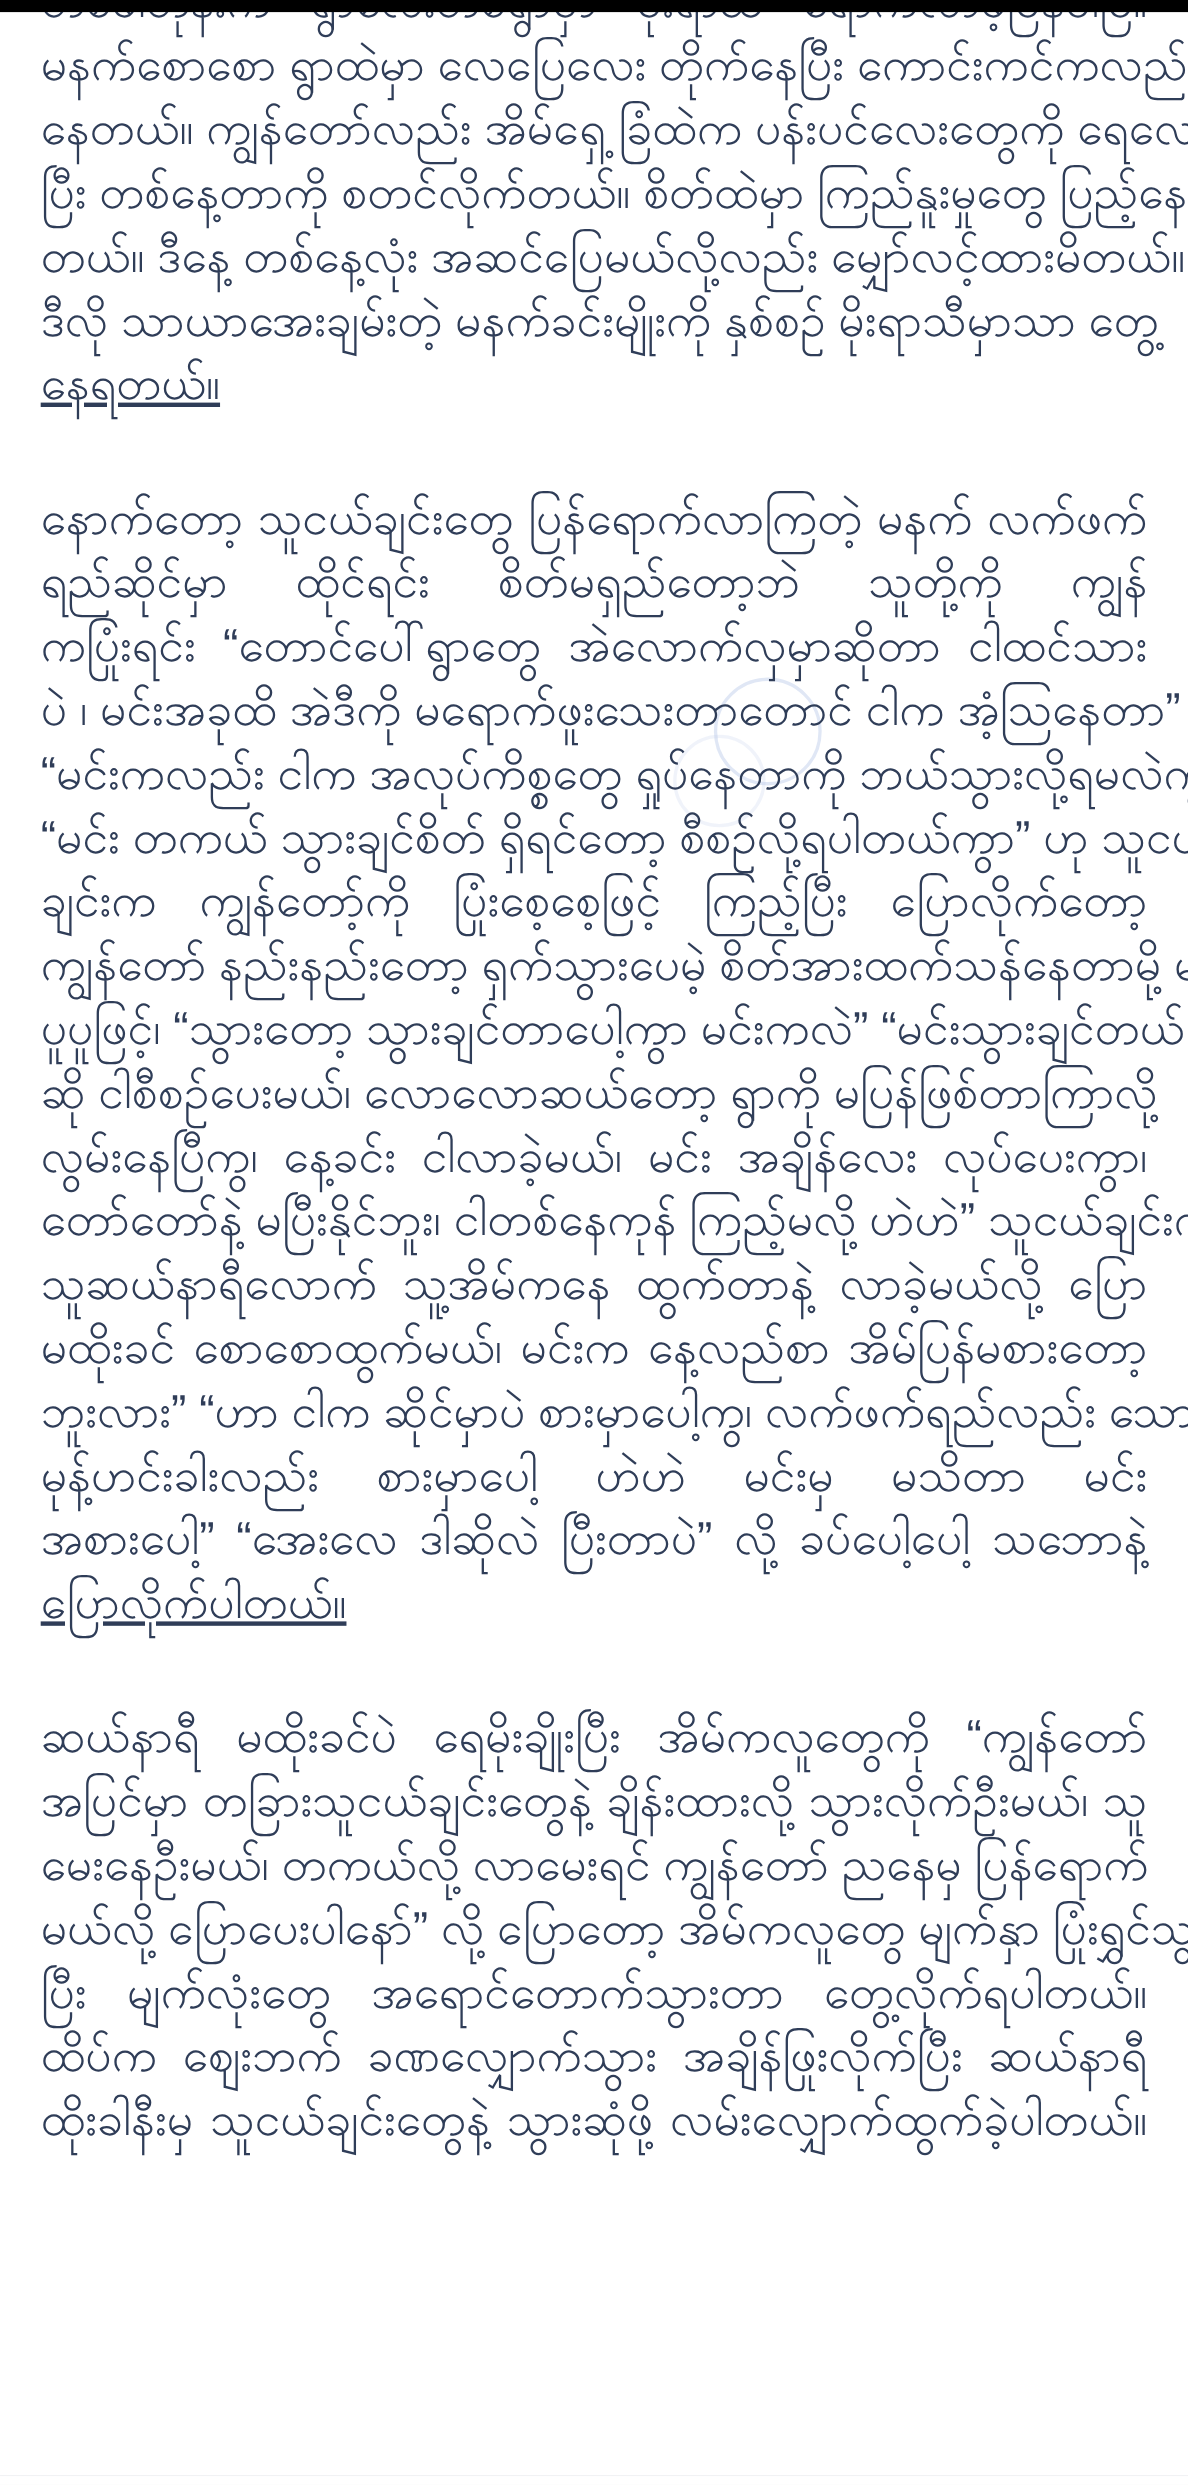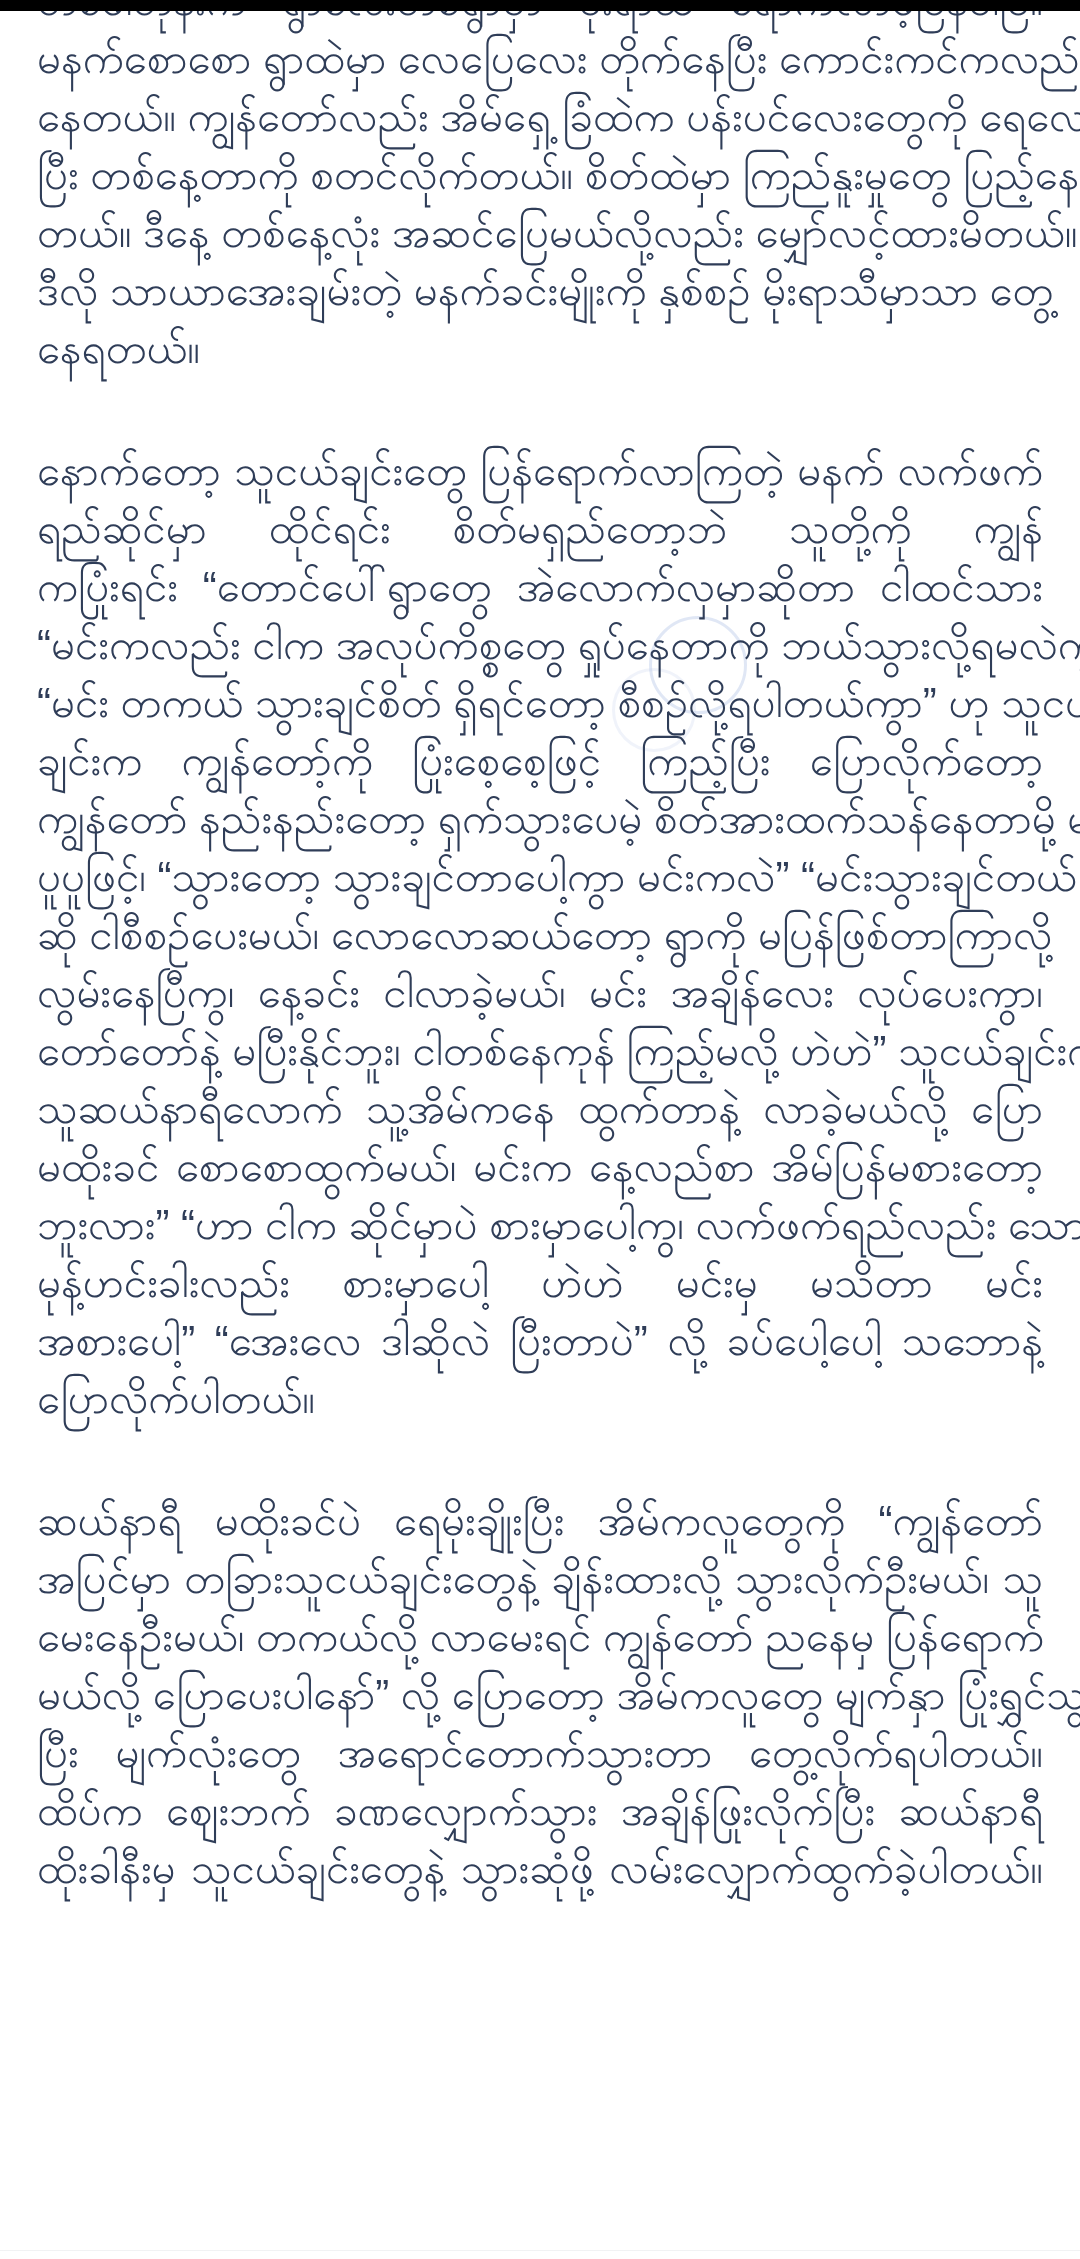--- a/index.html
+++ b/index.html
@@ -29,20 +29,21 @@
     font-size:42px;
     white-space:nowrap;
     text-align:justify;
     -moz-text-align-last:justify;
     text-align-last:justify;
     overflow:visible;
   }
   .line--short{
     -moz-text-align-last:left;
     text-align-last:left;
+    text-decoration:underline;
   }
   .ring{
     position:absolute;border-radius:50%;z-index:0;
     border:3px solid rgba(186,202,233,0.45);
     background:transparent;
   }
   .ring.r1{left:649px;top:616px;width:92px;height:92px;}
   .ring.r2{left:612px;top:668px;width:78px;height:78px;border-color:rgba(186,202,233,0.22);}
 </style>
 </head>
@@ -62,20 +63,21 @@
         <div class="line">နေတယ်။ ကျွန်တော်လည်း အိမ်ရှေ့ ခြံထဲက ပန်းပင်လေးတွေကို ရေလောင်း</div>
         <div class="line">ပြီး တစ်နေ့တာကို စတင်လိုက်တယ်။ စိတ်ထဲမှာ ကြည်နူးမှုတွေ ပြည့်နေ</div>
         <div class="line">တယ်။ ဒီနေ့ တစ်နေ့လုံး အဆင်ပြေမယ်လို့လည်း မျှော်လင့်ထားမိတယ်။</div>
         <div class="line">ဒီလို သာယာအေးချမ်းတဲ့ မနက်ခင်းမျိုးကို နှစ်စဉ် မိုးရာသီမှာသာ တွေ့</div>
         <div class="line line--short">နေရတယ်။</div>
       </div>
     <div class="para">
         <div class="line">နောက်တော့ သူငယ်ချင်းတွေ ပြန်ရောက်လာကြတဲ့ မနက် လက်ဖက်</div>
         <div class="line">ရည်ဆိုင်မှာ ထိုင်ရင်း စိတ်မရှည်တော့ဘဲ သူတို့ကို ကျွန်</div>
         <div class="line">ကပြုံးရင်း “တောင်ပေါ်ရွာတွေ အဲလောက်လှမှာဆိုတာ ငါထင်သား</div>
+        <div class="line">ပဲ ၊ မင်းအခုထိ အဲဒီကို မရောက်ဖူးသေးတာတောင် ငါက အံ့ဩနေတာ”</div>
         <div class="line">“မင်းကလည်း ငါက အလုပ်ကိစ္စတွေ ရှုပ်နေတာကို ဘယ်သွားလို့ရမလဲကွ”</div>
         <div class="line">“မင်း တကယ် သွားချင်စိတ် ရှိရင်တော့ စီစဉ်လို့ရပါတယ်ကွာ” ဟု သူငယ်</div>
         <div class="line">ချင်းက ကျွန်တော့်ကို ပြုံးစေ့စေ့ဖြင့် ကြည့်ပြီး ပြောလိုက်တော့</div>
         <div class="line">ကျွန်တော် နည်းနည်းတော့ ရှက်သွားပေမဲ့ စိတ်အားထက်သန်နေတာမို့ မျက်နှာ</div>
         <div class="line">ပူပူဖြင့်၊ “သွားတော့ သွားချင်တာပေါ့ကွာ မင်းကလဲ” “မင်းသွားချင်တယ်</div>
         <div class="line">ဆို ငါစီစဉ်ပေးမယ်၊ လောလောဆယ်တော့ ရွာကို မပြန်ဖြစ်တာကြာလို့</div>
         <div class="line">လွမ်းနေပြီကွ၊ နေ့ခင်း ငါလာခဲ့မယ်၊ မင်း အချိန်လေး လုပ်ပေးကွာ၊</div>
         <div class="line">တော်တော်နဲ့ မပြီးနိုင်ဘူး၊ ငါတစ်နေကုန် ကြည့်မလို့ ဟဲဟဲ” သူငယ်ချင်းက</div>
         <div class="line">သူဆယ်နာရီလောက် သူ့အိမ်ကနေ ထွက်တာနဲ့ လာခဲ့မယ်လို့ ပြော</div>
         <div class="line">မထိုးခင် စောစောထွက်မယ်၊ မင်းက နေ့လည်စာ အိမ်ပြန်မစားတော့</div>

